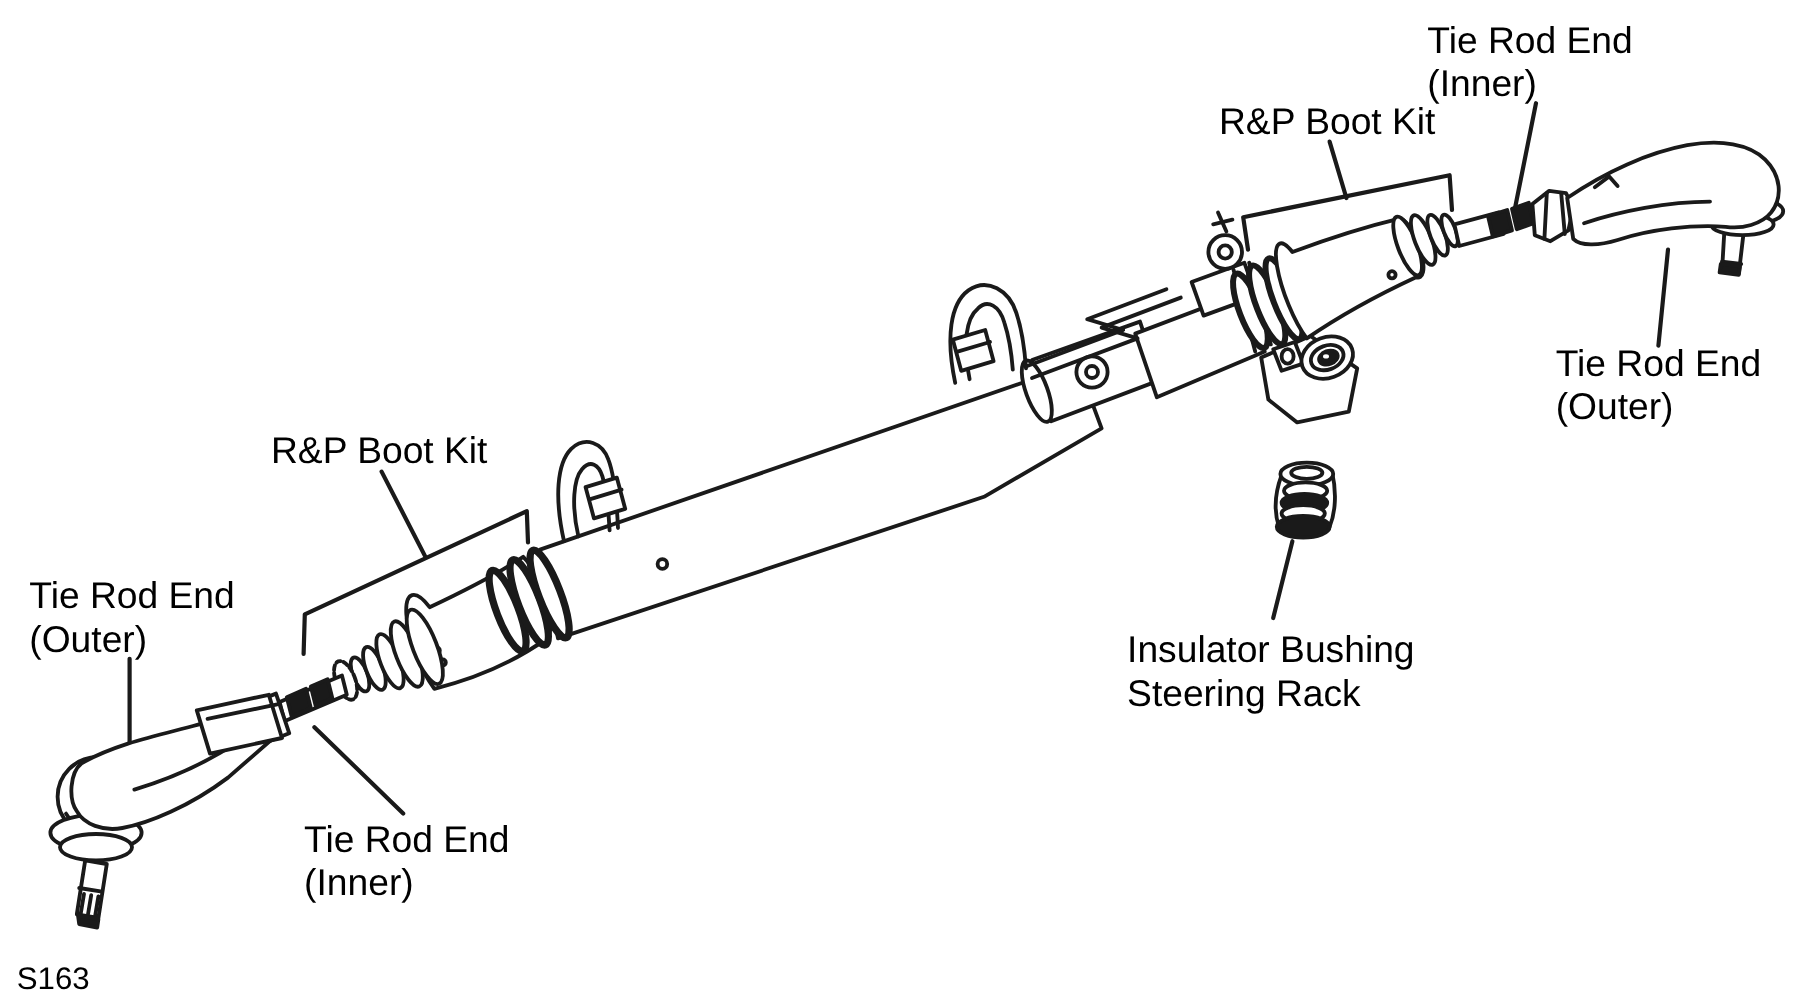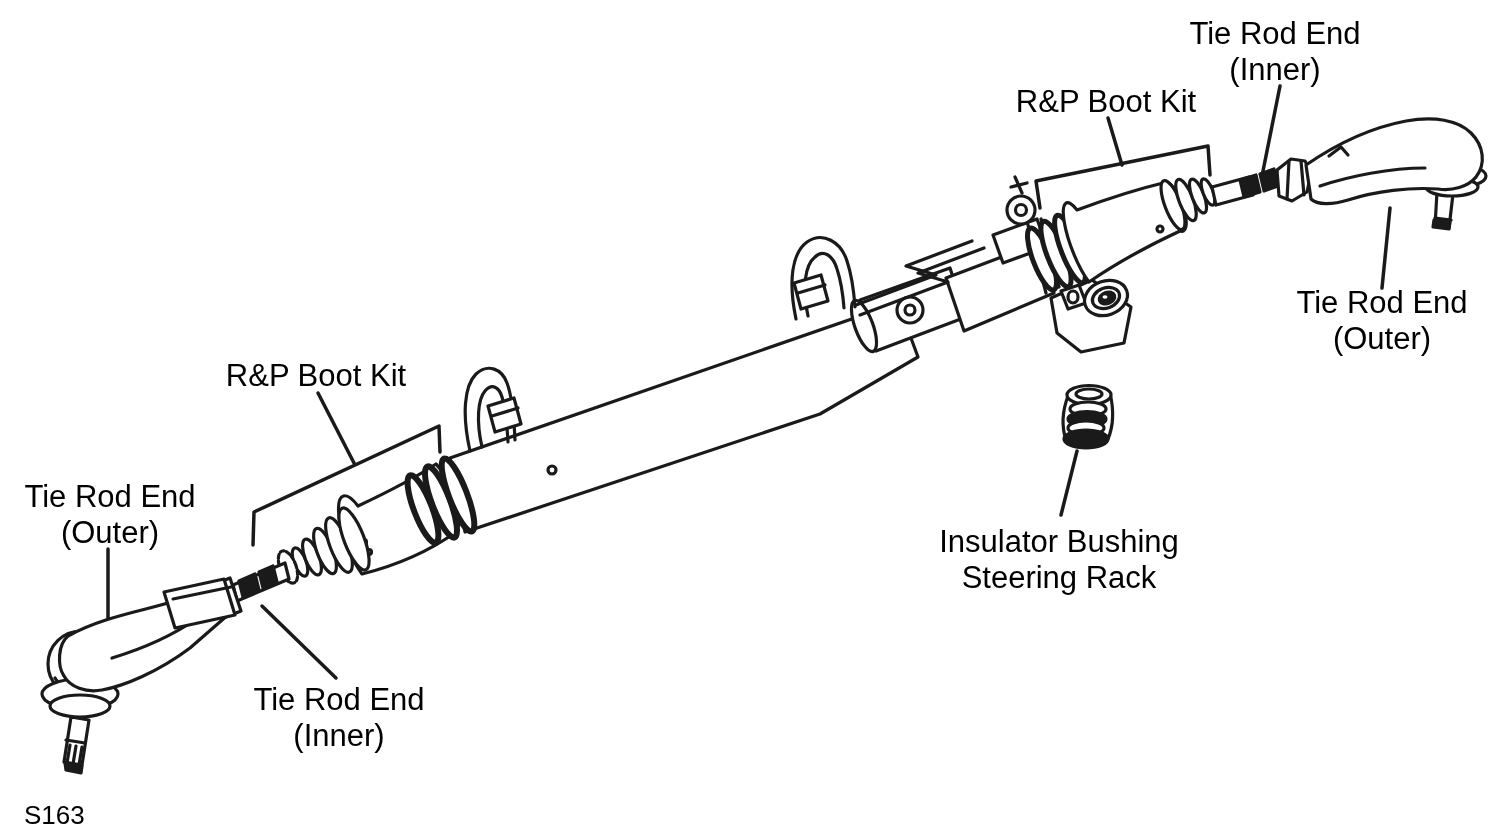--- a/index.html
+++ b/index.html
@@ -1,19 +1,19 @@
 <!DOCTYPE html>
 <html><head>
 <meta charset="utf-8">
 <style>
   html,body{margin:0;padding:0;background:#e8e8e8;}
   .stage{position:relative;width:1500px;height:831px;background:#ffffff;overflow:hidden;
          font-family:"Liberation Sans", sans-serif;}
   .lbl{position:absolute;transform:translateX(-50%);font-size:31px;line-height:36px;
-       color:#000;text-align:center;white-space:nowrap;}
+       color:#000;white-space:nowrap;}
   .lbl div{pointer-events:none;}
   .figcode{position:absolute;font-size:26px;color:#000;white-space:nowrap;}
   svg{position:absolute;left:0;top:0;}
   .ln{stroke:#1a1a1a;stroke-width:3.5;fill:none;stroke-linecap:round;stroke-linejoin:round;}
   .pt{stroke:#1a1a1a;stroke-width:3.2;fill:#ffffff;stroke-linecap:round;stroke-linejoin:round;}
   .ptk{stroke:#1a1a1a;stroke-width:3.2;fill:#1a1a1a;stroke-linejoin:round;}
   .st{stroke:#1a1a1a;stroke-width:3.2;fill:none;stroke-linecap:round;stroke-linejoin:round;}
   .clamp{stroke:#1a1a1a;stroke-width:6;fill:#ffffff;}
   .clamp2{stroke:#1a1a1a;stroke-width:5;fill:#ffffff;}
 </style>
@@ -202,14 +202,14 @@
   <div class="lbl" style="left:339px;top:682px">
     <div>Tie Rod End</div>
     <div>(Inner)</div>
   </div>
 
   <div class="lbl" style="left:1059px;top:524px">
     <div>Insulator Bushing</div>
     <div>Steering Rack</div>
   </div>
 
-  <div class="figcode" style="left:24px;top:800px">S163</div>
+  <div class="figcode" style="left:14px;top:800px">S163</div>
 </div>
 
 </body></html>

